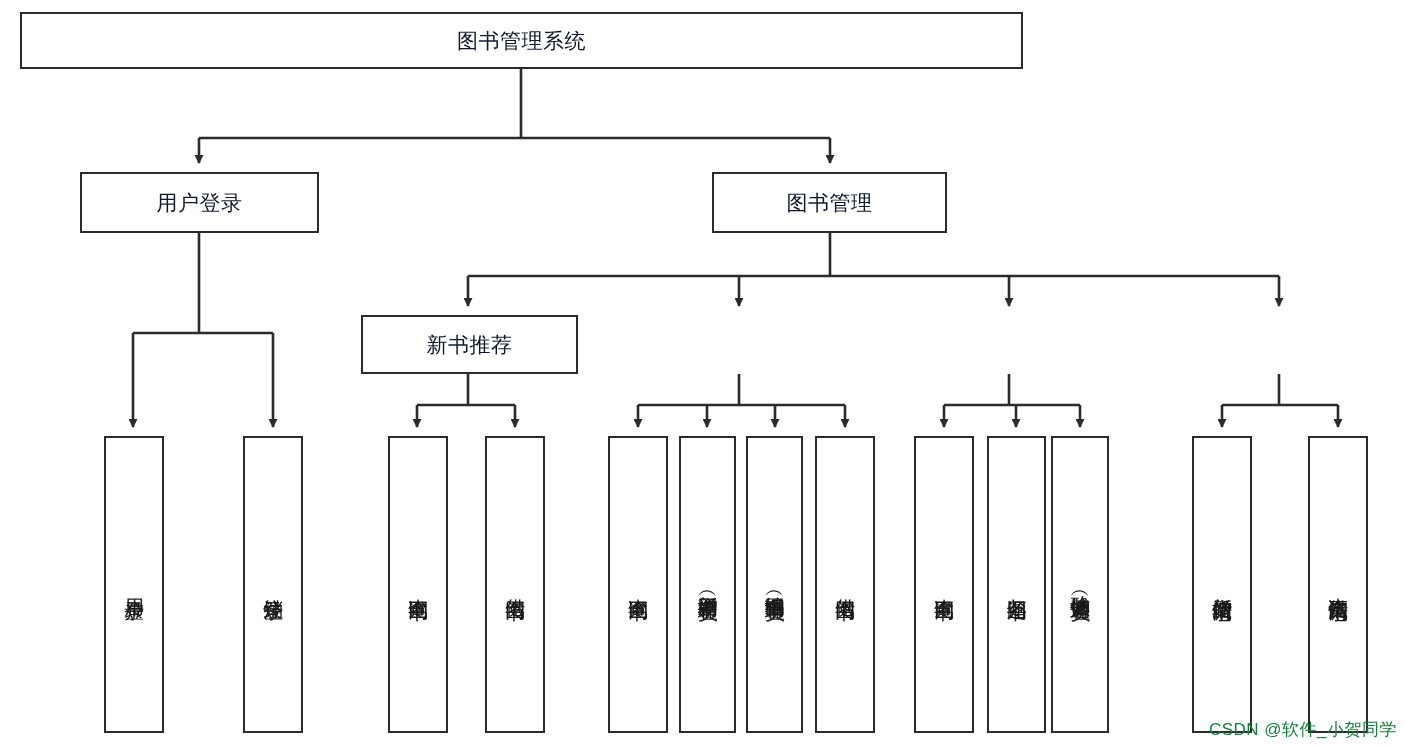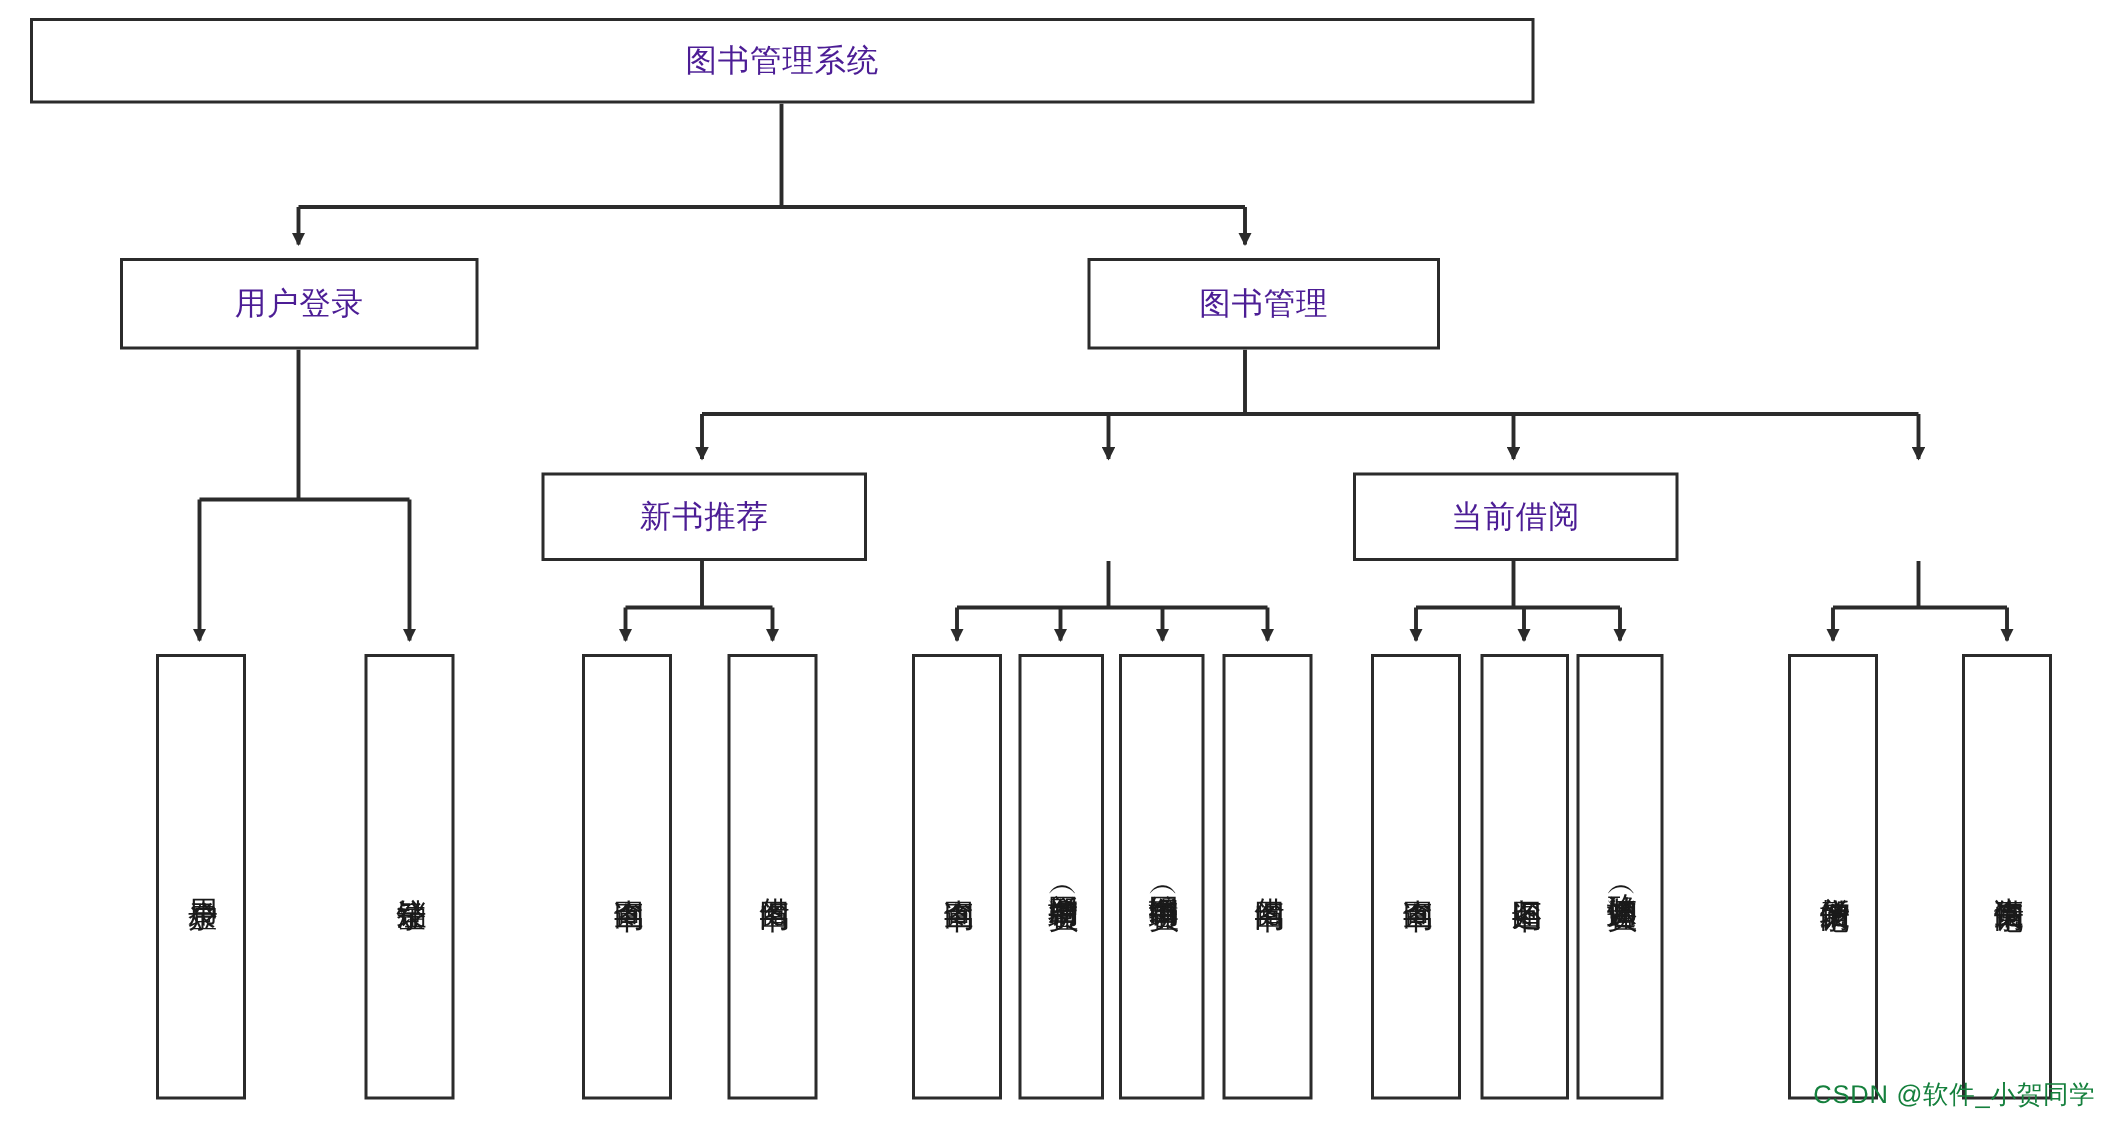--- a/index.html
+++ b/index.html
@@ -29,21 +29,21 @@
     box-sizing: border-box;
     background: #ffffff;
     border: 2px solid #2b2b2b;
     display: flex;
     align-items: center;
     justify-content: center;
     overflow: hidden;
   }
   .node-label-h {
     font-size: 21px;
-    color: #4c1d95;
+    color: #0f172a;
     line-height: 1.2;
     white-space: nowrap;
     letter-spacing: 0.5px;
   }
   .node-label-v {
     font-size: 20px;
     color: #1a1a1a;
     writing-mode: vertical-rl;
     text-orientation: upright;
     line-height: 1.38;
@@ -116,29 +116,26 @@
     </g>
   </svg>
 
   <div class="node-box" style="left:20px; top:12px; width:1003px; height:57px;">
     <span class="node-label-h">图书管理系统</span>
   </div>
 
   <div class="node-box" style="left:80px; top:172px; width:239px; height:61px;">
     <span class="node-label-h">用户登录</span>
   </div>
-  <div class="node-box" style="left:712px; top:172px; width:235px; height:61px;margin-left:13px;">
+  <div class="node-box" style="left:712px; top:172px; width:235px; height:61px;">
     <span class="node-label-h">图书管理</span>
   </div>
 
   <div class="node-box" style="left:361px; top:315px; width:217px; height:59px;">
     <span class="node-label-h">新书推荐</span>
-  </div>
-  <div class="node-box" style="left:902px; top:315px; width:217px; height:59px;">
-    <span class="node-label-h">当前借阅</span>
   </div>
 
   <div class="node-box" style="left:104px; top:436px; width:60px; height:297px;">
     <span class="node-label-v">用户登录</span>
   </div>
   <div class="node-box" style="left:243px; top:436px; width:60px; height:297px;">
     <span class="node-label-v">注销登录</span>
   </div>
 
   <div class="node-box" style="left:388px; top:436px; width:60px; height:297px;">

